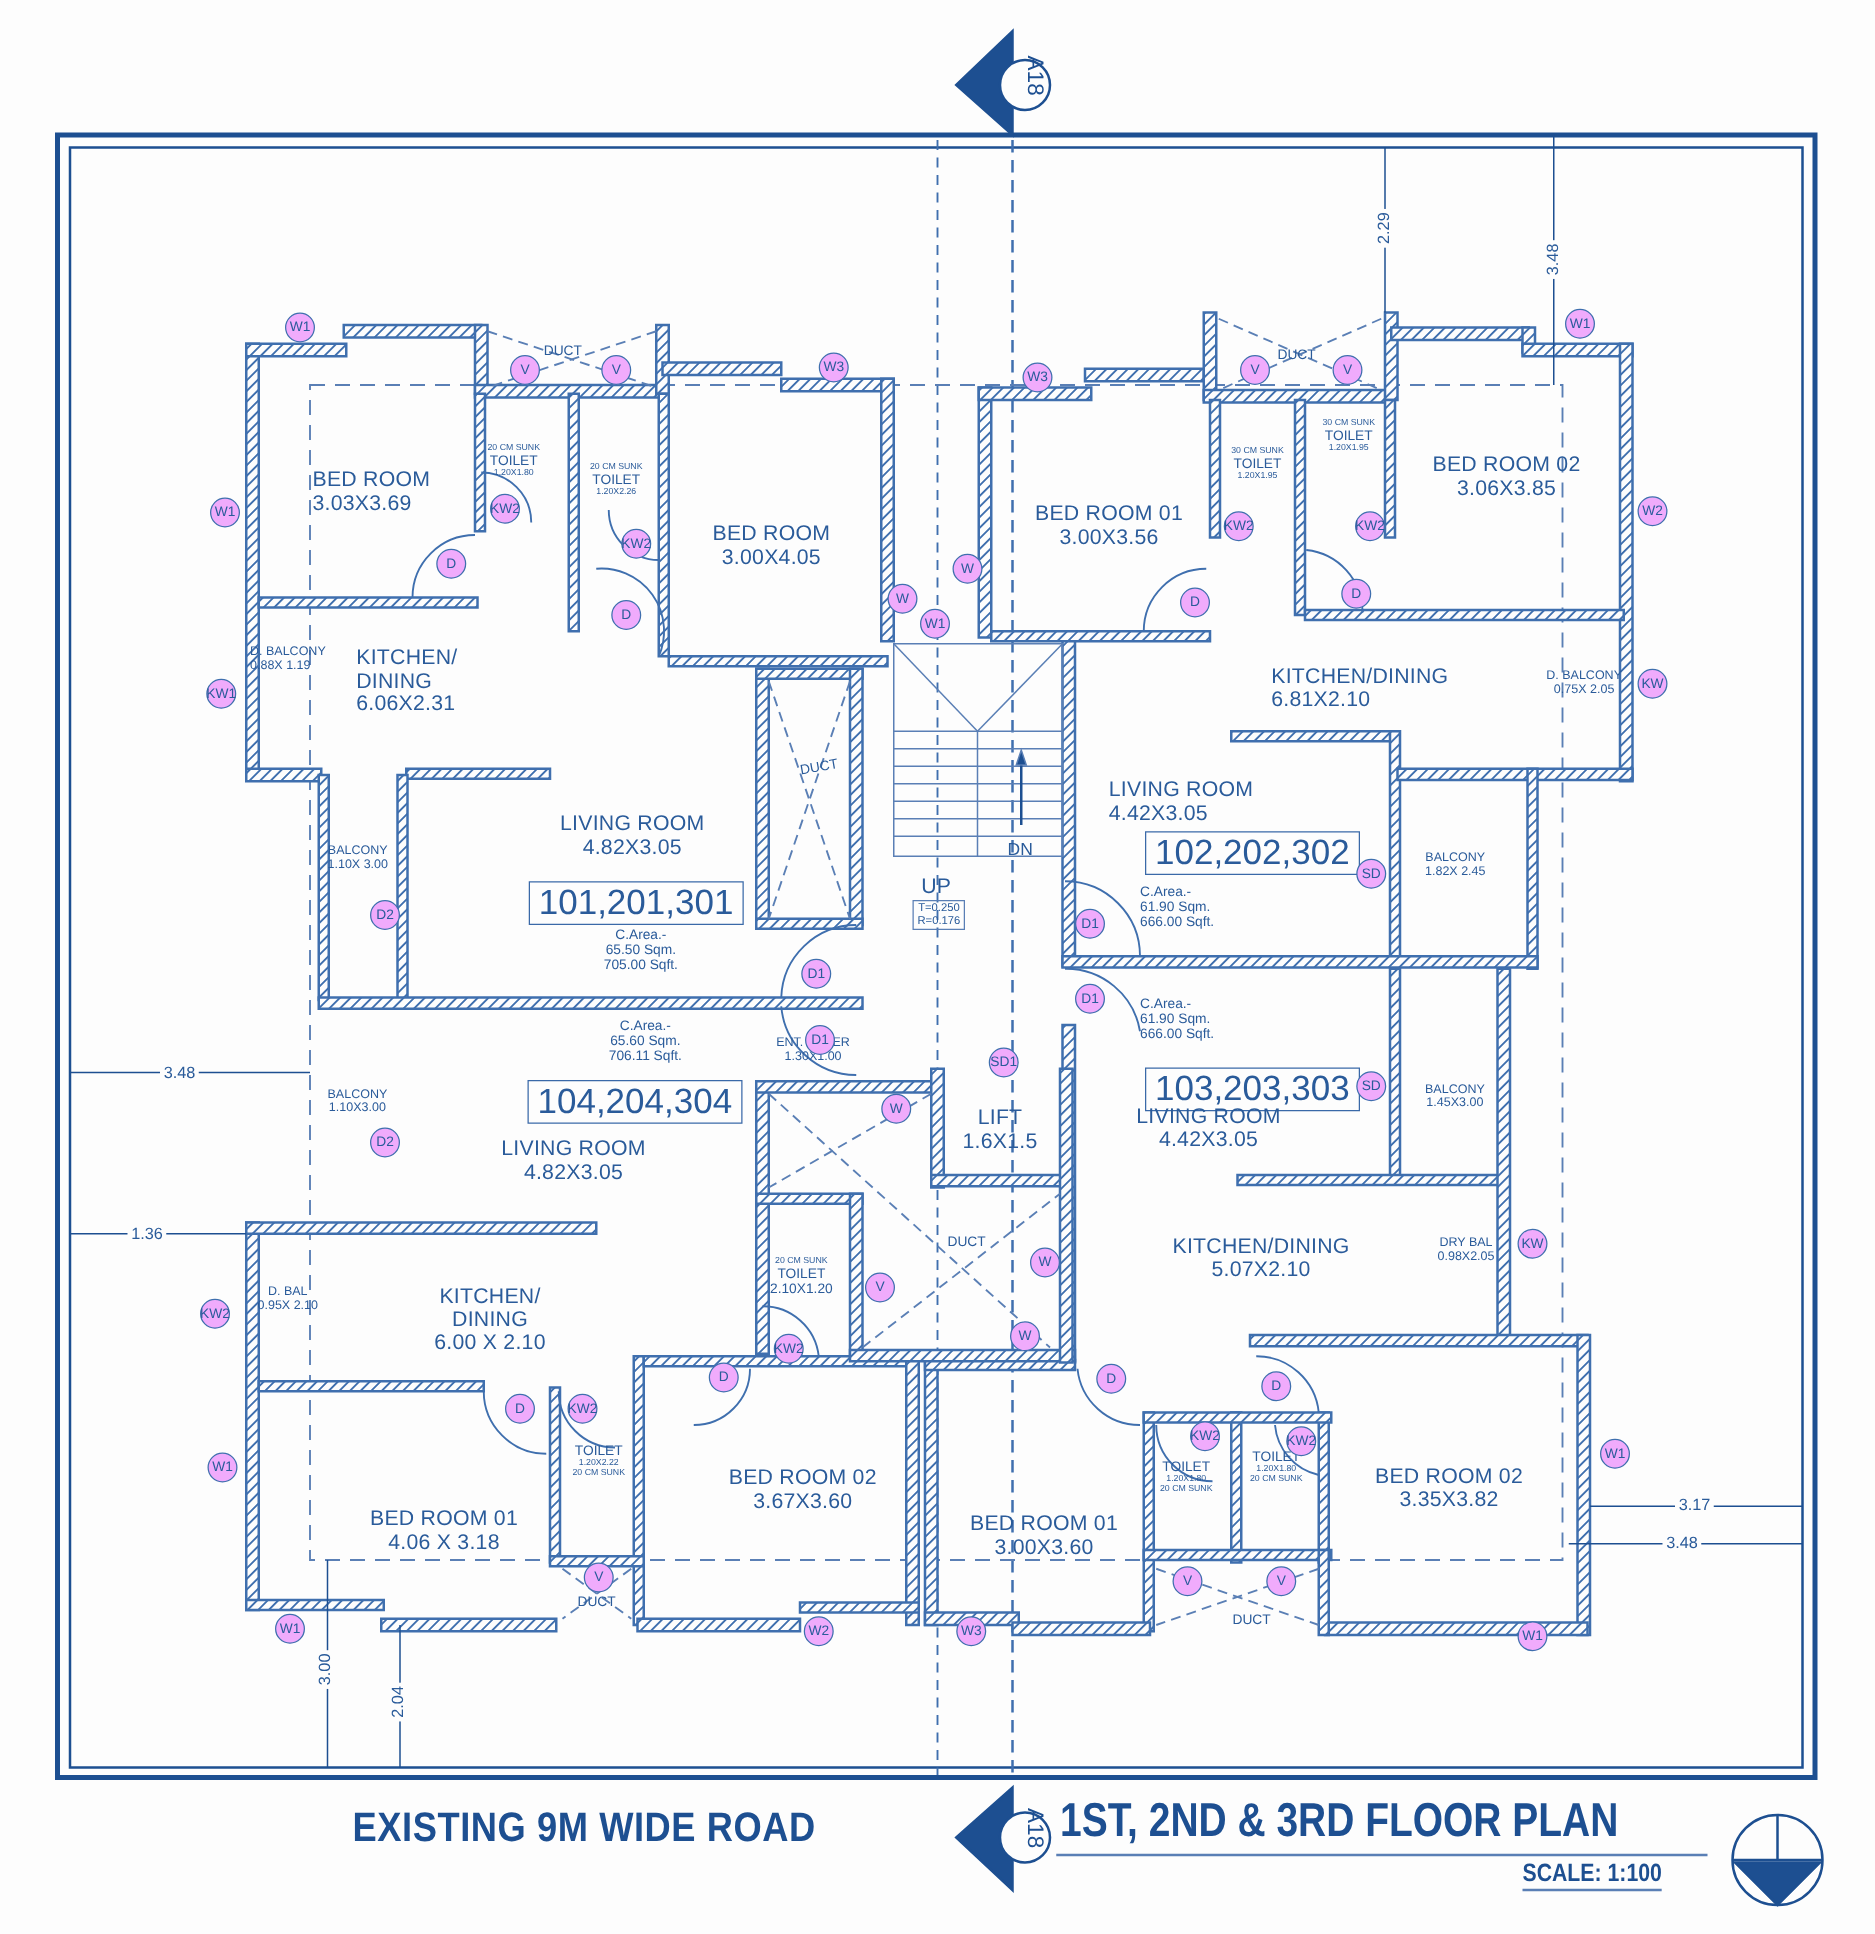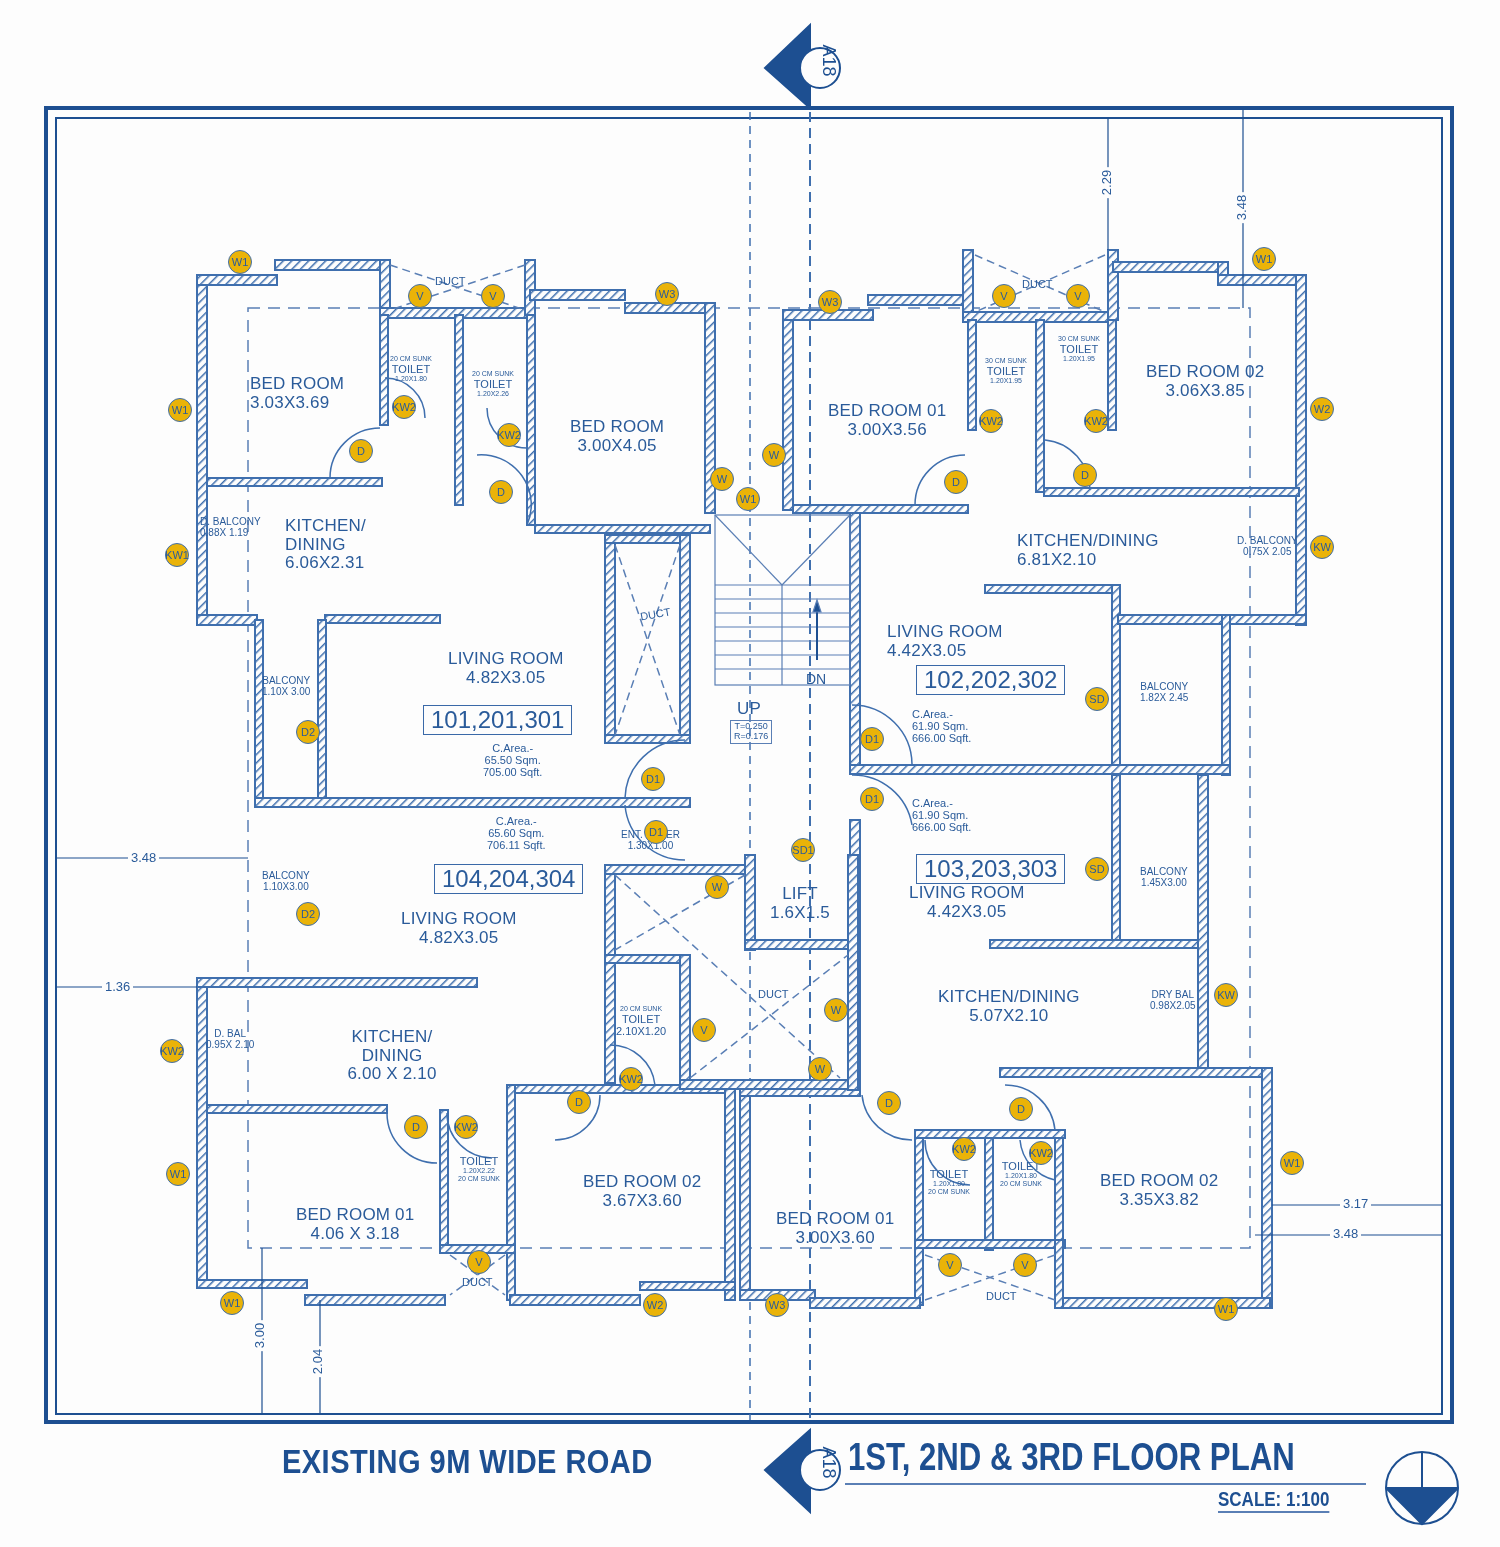--- a/index.html
+++ b/index.html
@@ -2,22 +2,22 @@
 <html><head>
 <meta charset="utf-8">
 <style>
   html, body { margin:0; padding:0; background:#fdfdfd; }
   body { width:1500px; height:1547px; position:relative; overflow:hidden; font-family:"Liberation Sans", sans-serif; color:#1f4f8f; }
   svg.plan { position:absolute; left:0; top:0; }
   .lbl { position:absolute; white-space:nowrap; color:#2a5b9a; line-height:1.1; text-align:center; }
   .room { font-size:17px; letter-spacing:0.2px; }
   .small { font-size:11px; }
   .tiny { font-size:7px; }
-  .unit-box { border:1.5px solid #3a69a8; padding:1px 7px; font-size:24px; color:#2a5b9a; background:transparent; }
-  .tag { position:absolute; width:22px; height:22px; border:1.5px solid #3f6fae; border-radius:50%; font-size:11px; display:flex; align-items:center; justify-content:center; color:#2a5b9a; background:#eab308; }
+  .unit-box { border:1.5px solid #3a69a8; padding:1px 7px; font-size:28px; color:#2a5b9a; background:transparent; }
+  .tag { position:absolute; width:22px; height:22px; border:1.5px solid #3f6fae; border-radius:50%; font-size:11px; display:flex; align-items:center; justify-content:center; color:#2a5b9a; background:#f0abfc; }
   .dim { position:absolute; font-size:13px; color:#2a5b9a; background:#fdfdfd; padding:0 3px; }
   .dimv { transform:rotate(-90deg); transform-origin:center; }
   .title-road { position:absolute; left:282px; top:1443px; font-size:33px; font-weight:bold; color:#1d4f91; letter-spacing:0.5px; transform:scaleX(0.88); transform-origin:left; }
   .title-plan { position:absolute; left:848px; top:1436px; font-size:38px; font-weight:bold; color:#1d4f91; transform:scaleX(0.82); transform-origin:left; }
   .scale { position:absolute; left:1218px; top:1488px; font-size:20px; font-weight:bold; color:#1d4f91; transform:scaleX(0.85); transform-origin:left; border-bottom:2px solid #5a7fb5; }
   .section-mark { position:absolute; font-size:18px; color:#1d4f91; }
 </style>
 </head>
 <body>
 
@@ -342,21 +342,21 @@
 
 <div class="lbl small" style="left:487px;top:815px;">
   <div>C.Area.-</div>
   <div>65.60 Sqm.</div>
   <div>706.11 Sqft.</div>
 </div>
 <div class="lbl small" style="left:573px;top:829px;font-size:10px;margin-left:48px;">
   <div>ENT. FOYER</div>
   <div>1.30X1.00</div>
 </div>
-<div class="lbl unit-box" style="left:434px;top:864px;text-align:right;">104,204,304</div>
+<div class="lbl unit-box" style="left:422px;top:864px;text-align:right;">104,204,304</div>
 <div class="lbl room" style="left:401px;top:910px;">
   <div>LIVING ROOM</div>
   <div>4.82X3.05</div>
 </div>
 <div class="lbl small" style="left:262px;top:870px;font-size:10px;">
   <div>BALCONY</div>
   <div>1.10X3.00</div>
 </div>
 <div class="lbl room" style="left:342px;top:1028px;width:100px;white-space:normal;">
   <div>KITCHEN/ DINING</div>

